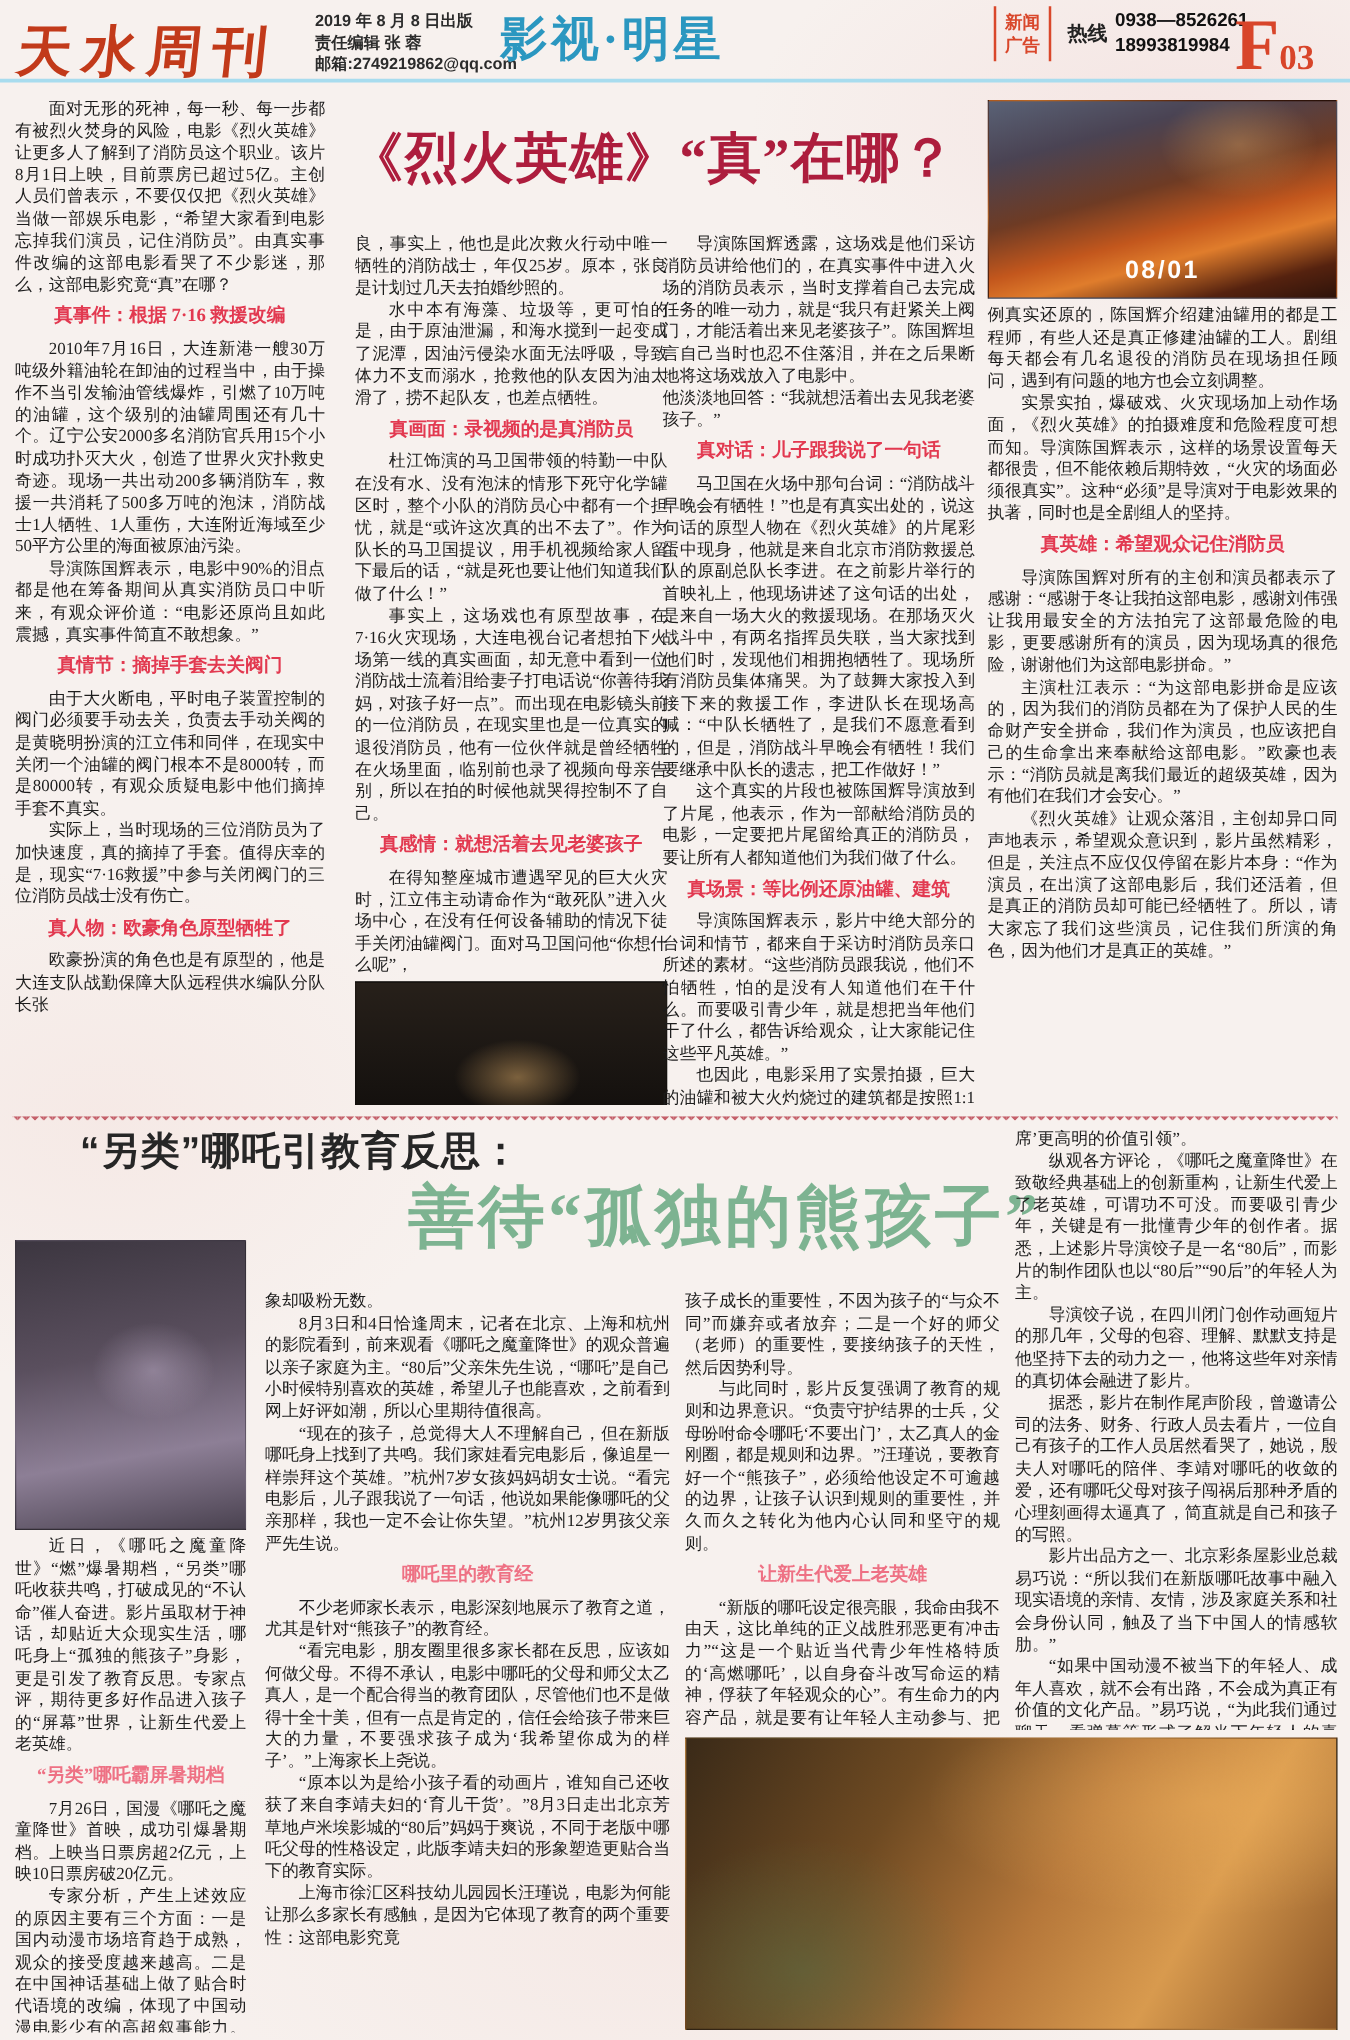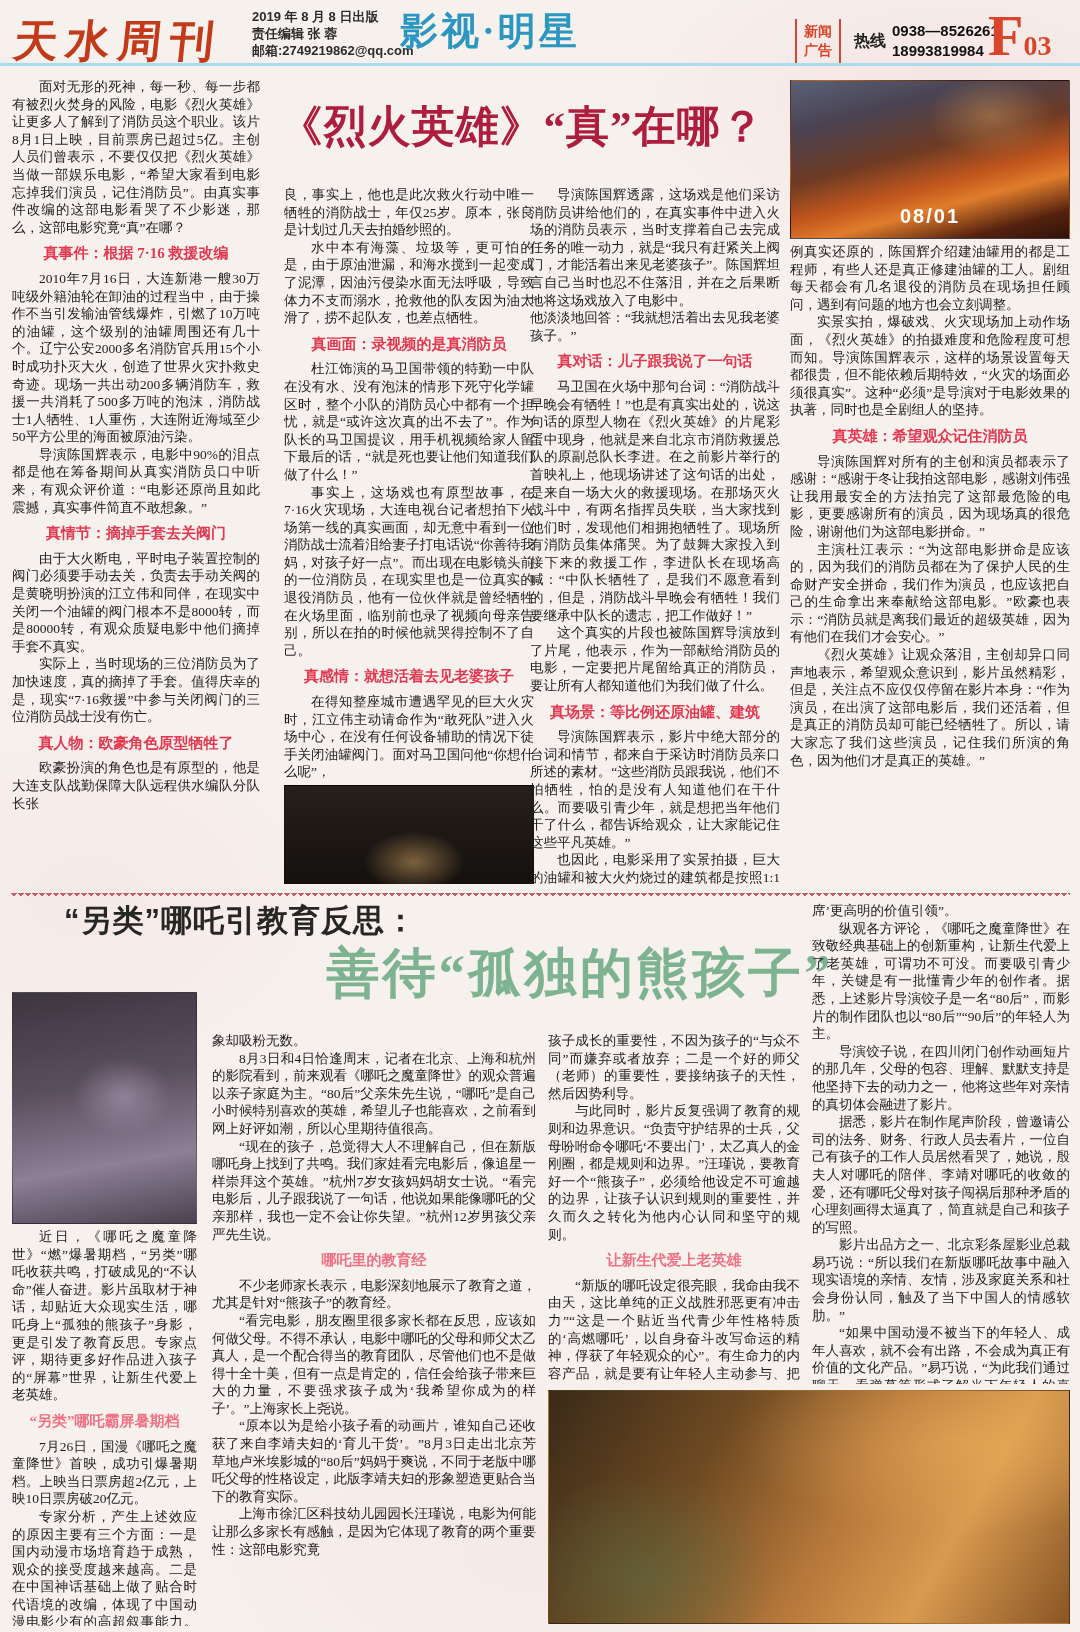--- a/index.html
+++ b/index.html
@@ -12,21 +12,21 @@
           radial-gradient(420px 300px at 8% 55%, rgba(242,215,210,.30), transparent 70%),
           radial-gradient(600px 320px at 50% 95%, rgba(240,210,205,.25), transparent 70%),
           #f7f1ee;}
   
   .masthead-name{position:absolute;left:14px;top:12px;font-size:44px;font-weight:bold;
         color:#c23a1a;letter-spacing:8px;transform:skewX(-6deg);white-space:nowrap;}
   .pubinfo{position:absolute;left:252px;top:8px;font-family:"Liberation Sans","DejaVu Sans",sans-serif;
         font-size:13px;font-weight:bold;color:#2b2b2b;line-height:17px;white-space:nowrap;}
   .section-title{position:absolute;left:400px;top:6px;width:320px;text-align:left;
         font-size:38px;font-weight:bold;color:#2b97c0;letter-spacing:3px;white-space:nowrap;}
-  .contact{position:absolute;left:788px;top:18px;display:flex;align-items:center;height:46px;
+  .contact{position:absolute;left:788px;top:4px;display:flex;align-items:center;height:46px;
         font-family:"Liberation Sans","DejaVu Sans",sans-serif;}
   .vbar{width:2px;height:44px;background:#d9472b;margin:0 7px;}
   .adlabel{color:#d9472b;font-size:14px;font-weight:bold;line-height:19px;text-align:center;}
   .hotline-label{font-size:16px;font-weight:bold;color:#222;margin:0 6px;}
   .phones{font-size:15px;font-weight:bold;color:#111;line-height:20px;white-space:nowrap;}
   .pagecode{position:absolute;left:988px;top:2px;color:#d8452a;
         font-family:Liberation Serif, serif;font-weight:bold;white-space:nowrap;text-align:center;}
   .pagecode .big{font-size:58px;}
   .pagecode .small{font-size:28px;}
   .header-rule{position:absolute;left:0;top:63px;width:1080px;height:3px;background:#a8dcee;}

